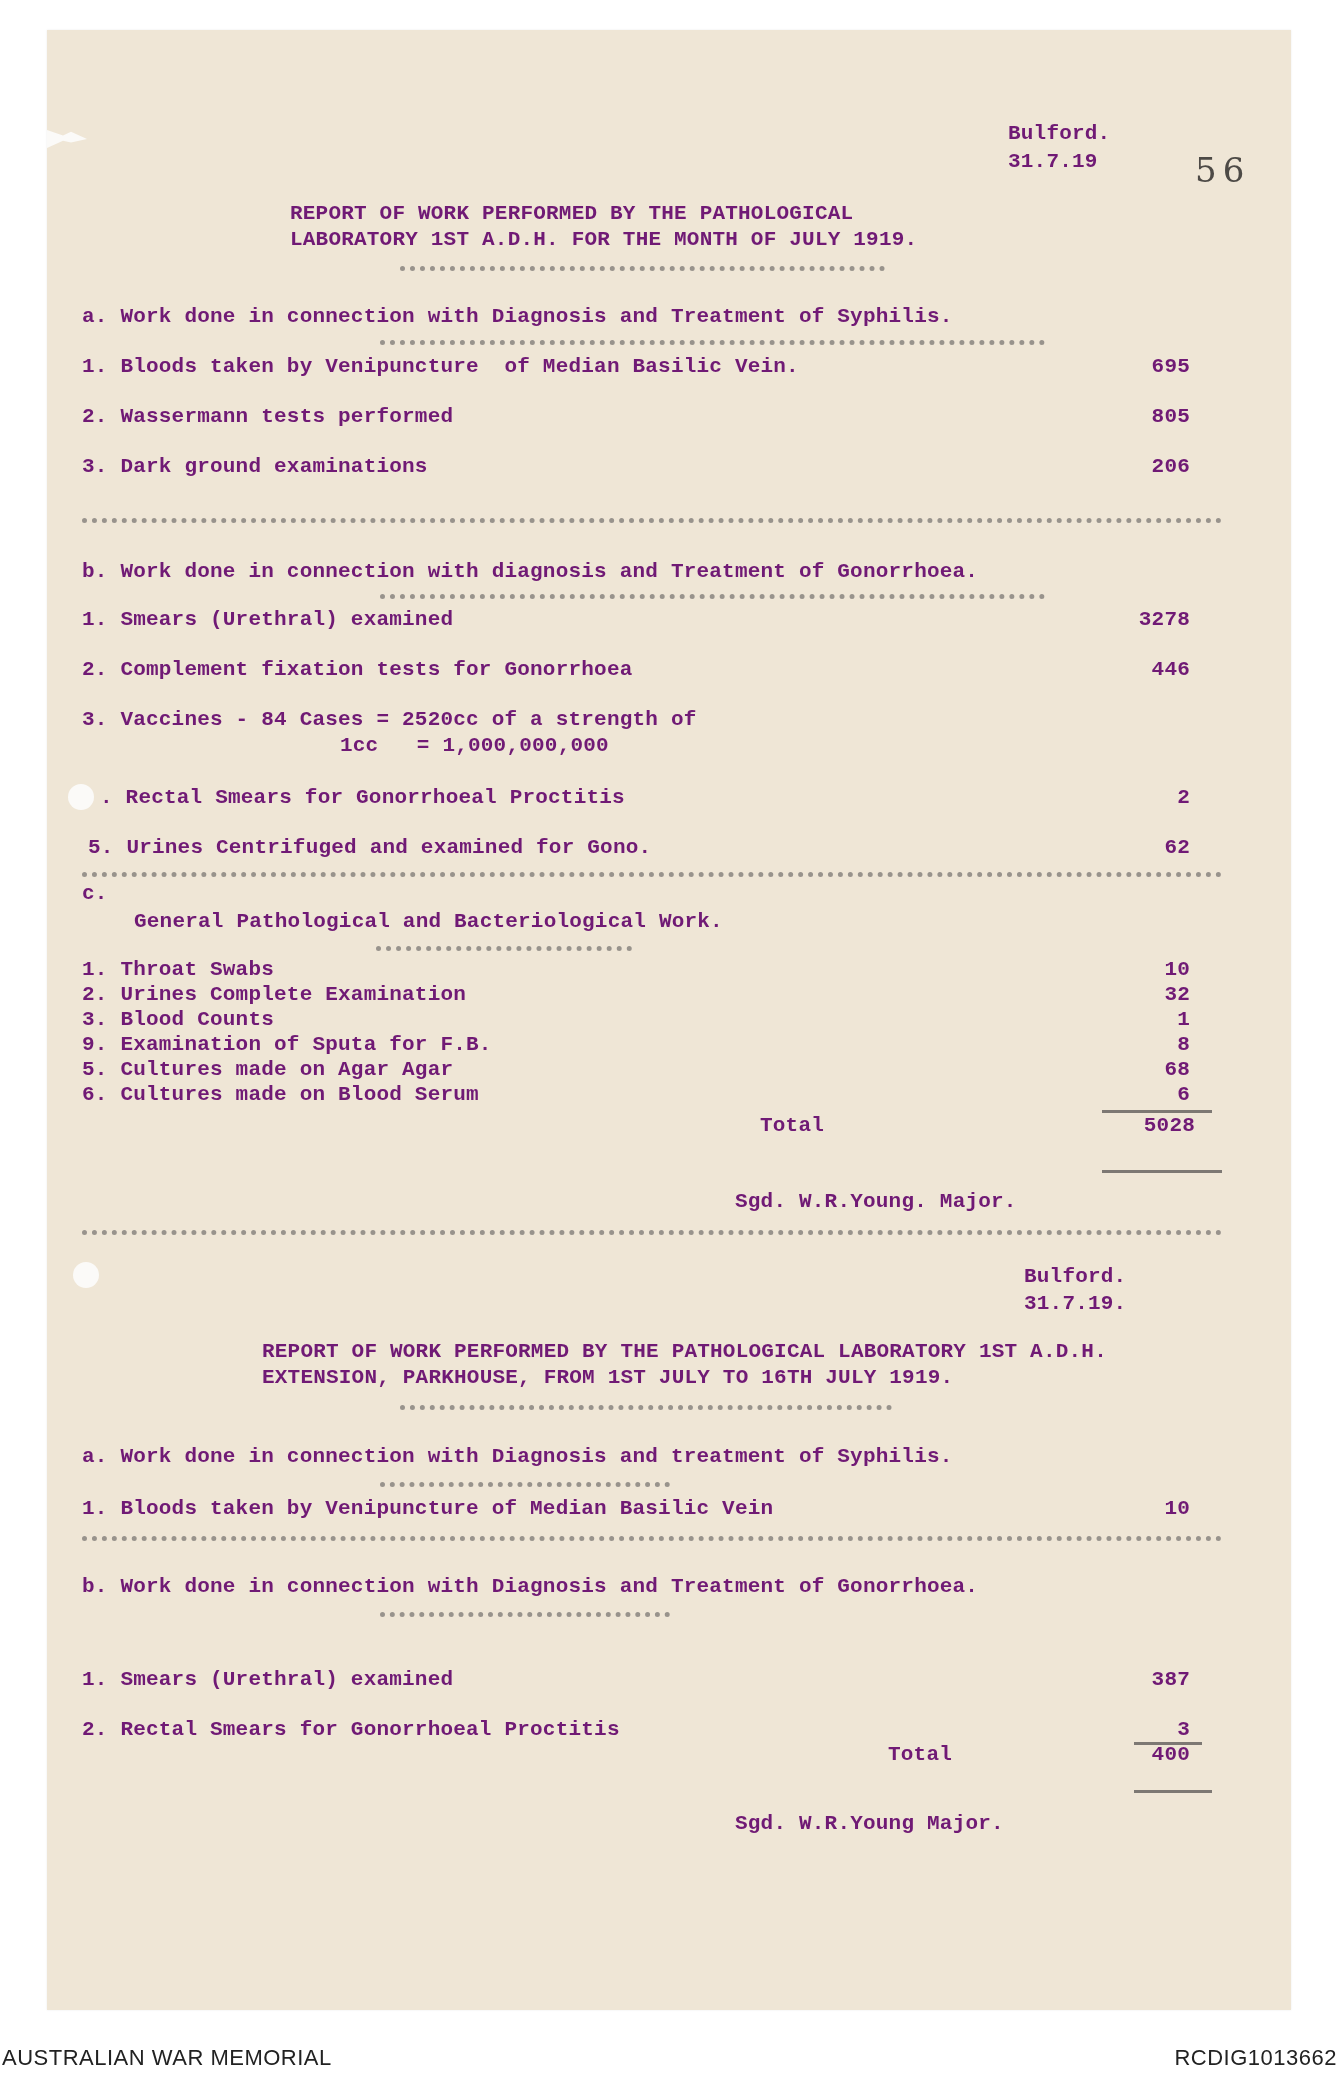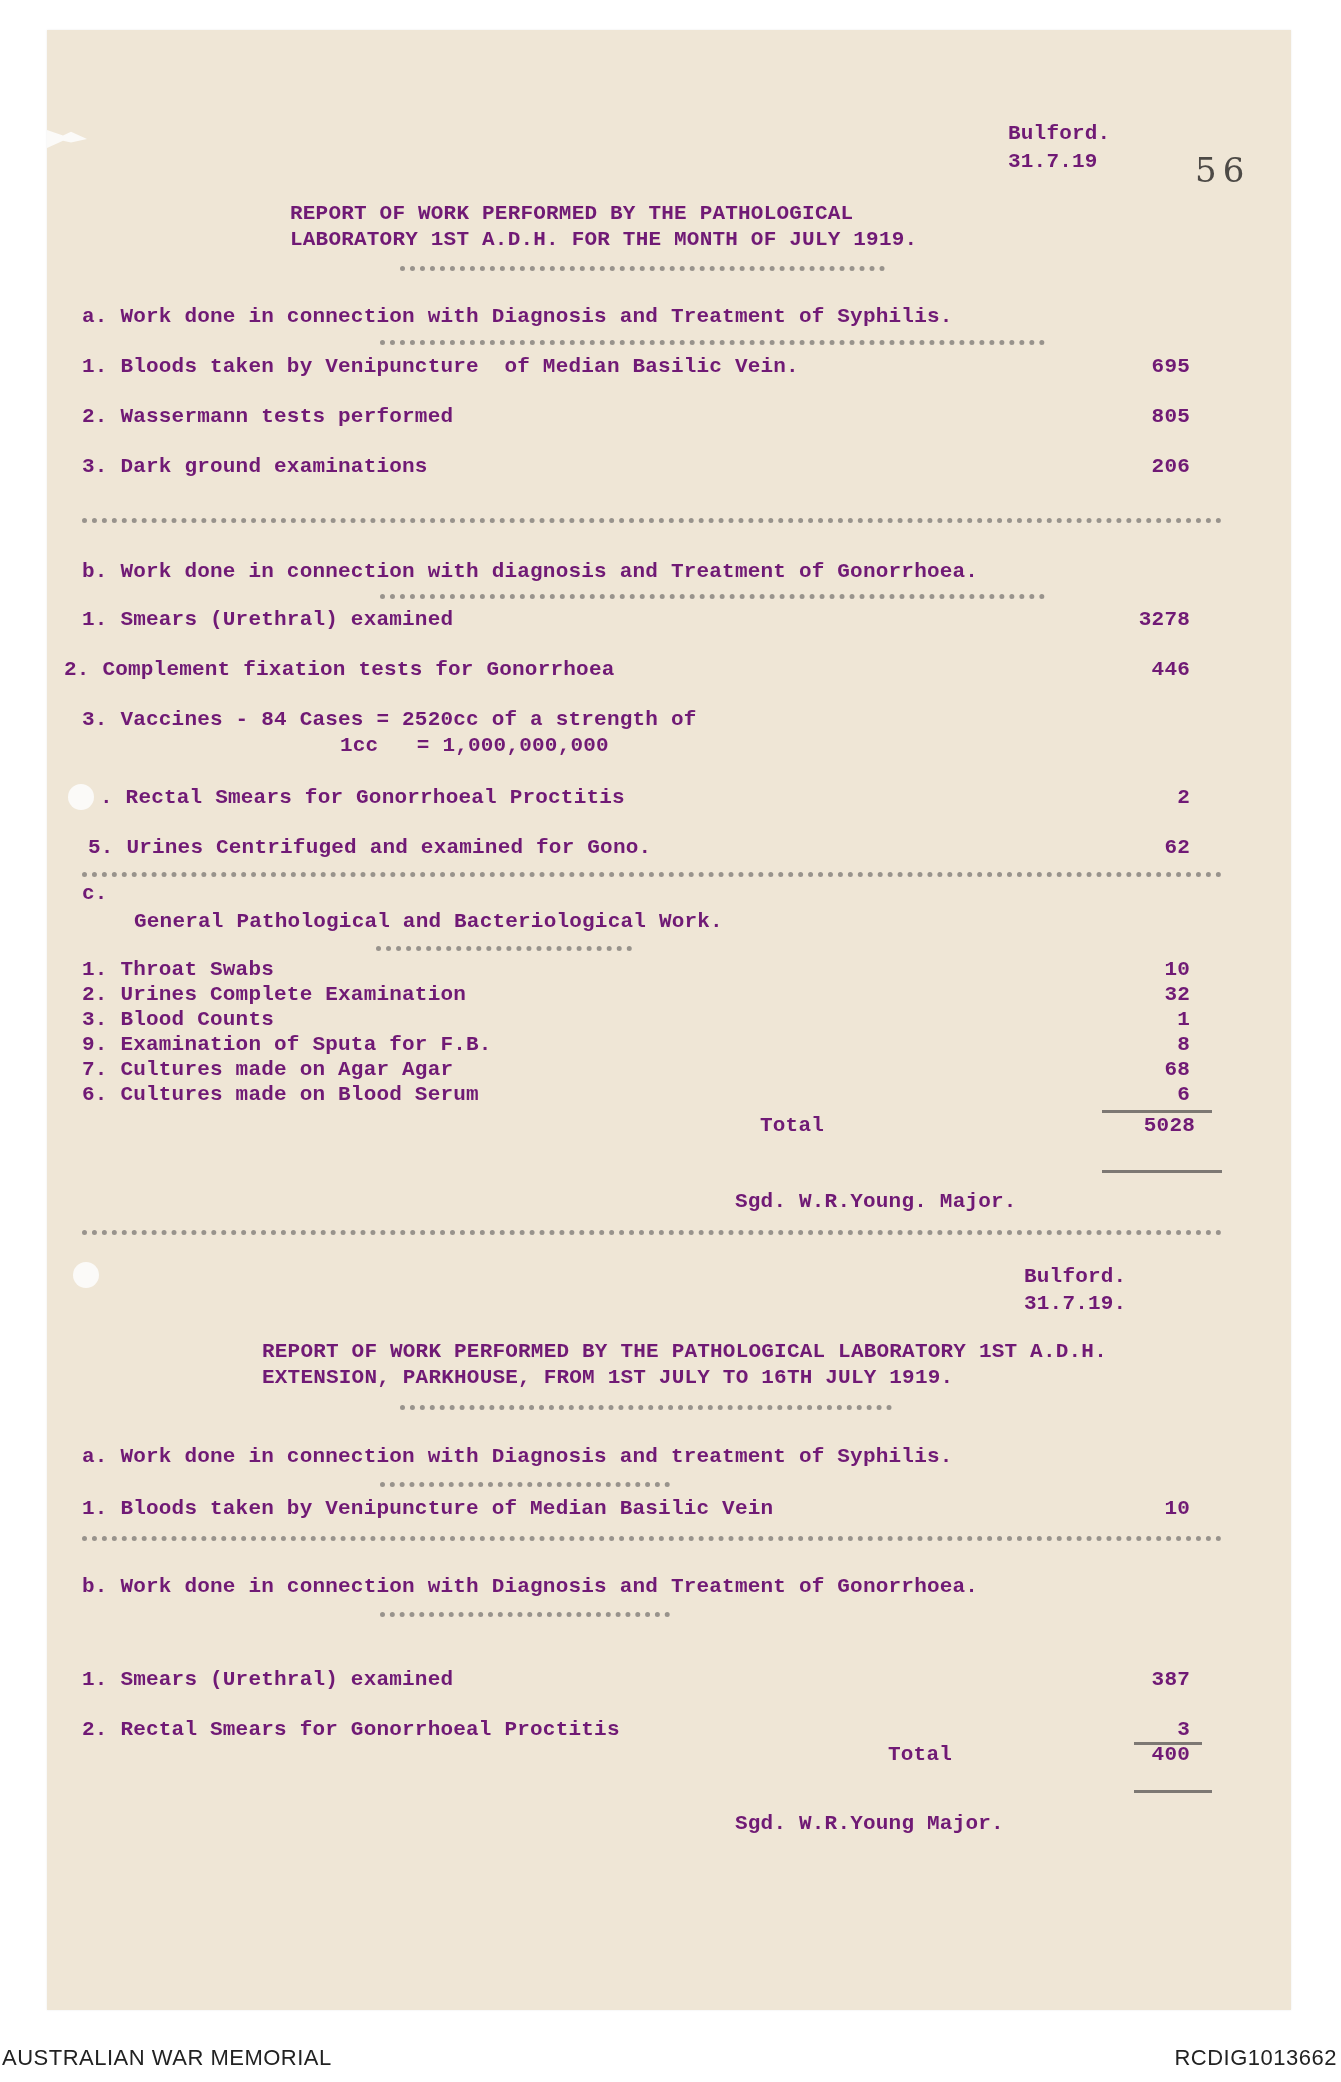--- a/index.html
+++ b/index.html
@@ -44,42 +44,42 @@
 <div class="tw" style="left:82px; top:405px;">2. Wassermann tests performed</div>
 <div class="tw num" style="left:1080px; top:405px; width:110px;">805</div>
 <div class="tw" style="left:82px; top:455px;">3. Dark ground examinations</div>
 <div class="tw num" style="left:1080px; top:455px; width:110px;">206</div>
 <div class="dash" style="left:82px; top:518px; width:1140px;"></div>
 
 <div class="tw" style="left:82px; top:560px;">b. Work done in connection with diagnosis and Treatment of Gonorrhoea.</div>
 <div class="dash" style="left:380px; top:594px; width:665px;"></div>
 <div class="tw" style="left:82px; top:608px;">1. Smears (Urethral) examined</div>
 <div class="tw num" style="left:1080px; top:608px; width:110px;">3278</div>
-<div class="tw" style="left:64px; top:658px;text-align:center;">2. Complement fixation tests for Gonorrhoea</div>
+<div class="tw" style="left:82px; top:658px;text-align:center;">2. Complement fixation tests for Gonorrhoea</div>
 <div class="tw num" style="left:1080px; top:658px; width:110px;">446</div>
 <div class="tw" style="left:82px; top:708px;">3. Vaccines - 84 Cases = 2520cc of a strength of</div>
 <div class="tw" style="left:340px; top:734px;">1cc   = 1,000,000,000</div>
 <div class="tw" style="left:100px; top:786px;">. Rectal Smears for Gonorrhoeal Proctitis</div>
 <div class="tw num" style="left:1080px; top:786px; width:110px;">2</div>
 <div class="tw" style="left:88px; top:836px;">5. Urines Centrifuged and examined for Gono.</div>
 <div class="tw num" style="left:1080px; top:836px; width:110px;">62</div>
 <div class="dash" style="left:82px; top:872px; width:1140px;"></div>
 
 <div class="tw" style="left:82px; top:882px;">c.</div>
 <div class="tw" style="left:134px; top:910px;">General Pathological and Bacteriological Work.</div>
 <div class="dash" style="left:376px; top:946px; width:256px;"></div>
 <div class="tw" style="left:82px; top:958px;text-align:right;">1. Throat Swabs</div>
 <div class="tw num" style="left:1080px; top:958px; width:110px;">10</div>
 <div class="tw" style="left:82px; top:983px;">2. Urines Complete Examination</div>
 <div class="tw num" style="left:1080px; top:983px; width:110px;">32</div>
 <div class="tw" style="left:82px; top:1008px;">3. Blood Counts</div>
 <div class="tw num" style="left:1080px; top:1008px; width:110px;">1</div>
 <div class="tw" style="left:82px; top:1033px;">9. Examination of Sputa for F.B.</div>
 <div class="tw num" style="left:1080px; top:1033px; width:110px;">8</div>
-<div class="tw" style="left:82px; top:1058px;">7. Cultures made on Agar Agar</div>
+<div class="tw" style="left:82px; top:1058px;">5. Cultures made on Agar Agar</div>
 <div class="tw num" style="left:1080px; top:1058px; width:110px;">68</div>
 <div class="tw" style="left:82px; top:1083px;">6. Cultures made on Blood Serum</div>
 <div class="tw num" style="left:1080px; top:1083px; width:110px;">6</div>
 <div class="rule" style="left:1102px; top:1110px; width:110px;"></div>
 <div class="tw" style="left:760px; top:1114px;">Total</div>
 <div class="tw num" style="left:1080px; top:1114px; width:115px;">5028</div>
 <div class="rule" style="left:1102px; top:1170px; width:120px;"></div>
 
 <div class="tw" style="left:735px; top:1190px;">Sgd. W.R.Young. Major.</div>
 <div class="dash" style="left:82px; top:1230px; width:1140px;"></div>

